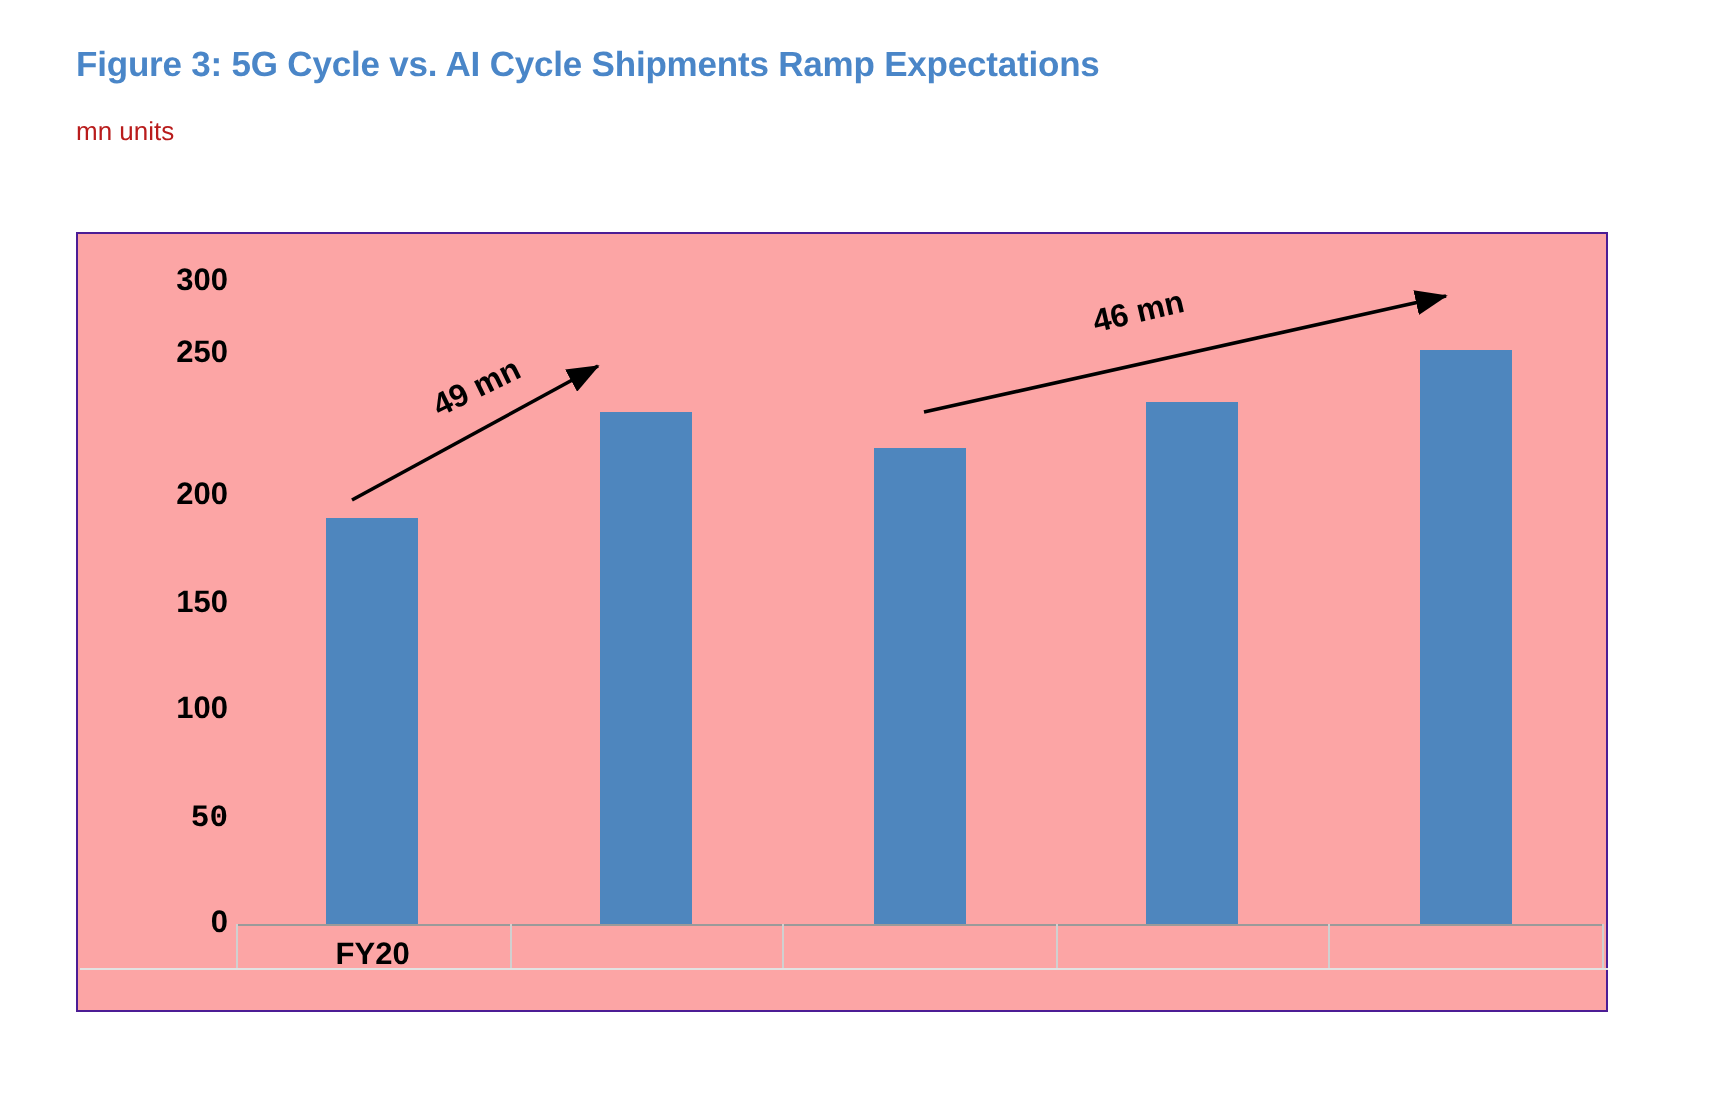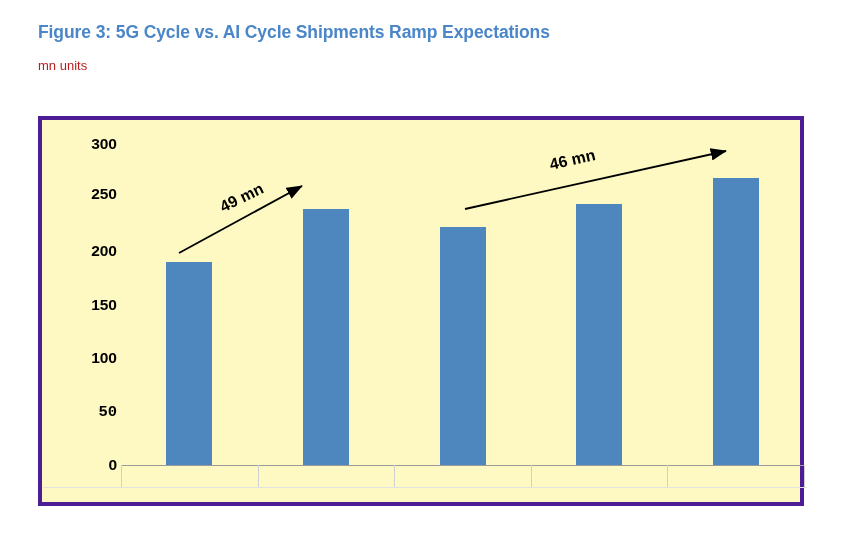--- a/index.html
+++ b/index.html
@@ -29,22 +29,22 @@
   }
   .fig-source{
     position:absolute;left:38px;top:524px;
     font-size:13px;color:#222;white-space:nowrap;
   }
 
   
   .chart-frame{
     position:absolute;left:38px;top:116px;
     width:766px;height:390px;
-    border:4px solid #4c1d95;
-    background:#fef9c3;
+    border:1px solid #4c1d95;
+    background:#fca5a5;
     box-sizing:border-box;
   }
 
   
   .plot{
     position:absolute;left:0;top:0;width:766px;height:390px;
   }
 
   
   .ytick{
@@ -115,21 +115,21 @@
 <div id="page">
 
   <div class="fig-title">Figure 3: 5G Cycle vs. AI Cycle Shipments Ramp Expectations</div>
 
   <div class="fig-subtitle">mn units</div>
 
   <div class="chart-frame">
     <div class="plot">
 
       <div class="ytick" id="yt0" style="top: 24px;">300</div>
-      <div class="ytick" id="yt1" style="top: 74px; text-align: right;">250</div>
+      <div class="ytick" id="yt1" style="top: 60px; text-align: right;">250</div>
       <div class="ytick" id="yt2" style="top: 131px;">200</div>
       <div class="ytick" id="yt3" style="top: 184.5px;">150</div>
       <div class="ytick" id="yt4" style="top: 238px;">100</div>
       <div class="ytick" id="yt5" style="top: 291.5px; font-family: Liberation Mono, monospace;">50</div>
       <div class="ytick" id="yt6" style="top: 345px;">0</div>
 
       <div class="bars" id="bars-layer">
           <div class="bar" style="left: 124.3px; height: 203.3px; background: rgb(78, 134, 190);"></div>
           <div class="bar" style="left: 260.9px; height: 255.73px; background: rgb(78, 134, 190);"></div>
           <div class="bar" style="left: 397.5px; height: 237.54px; background: rgb(78, 134, 190);"></div>
@@ -141,20 +141,21 @@
       <div class="xlabel-rule"></div>
       <div id="seps-layer">
           <div class="cat-sep" style="left: 79px;"></div>
           <div class="cat-sep" style="left: 215.6px;"></div>
           <div class="cat-sep" style="left: 352.2px;"></div>
           <div class="cat-sep" style="left: 488.8px;"></div>
           <div class="cat-sep" style="left: 625.4px;"></div>
           <div class="cat-sep" style="left: 762px;"></div>
         </div>
 
+      <div class="xtick" id="xt0" style="left: 79.8px;">FY20</div>
 
       <svg class="anno-svg" viewBox="0 0 766 390">
         <defs>
           <marker id="arrowhead" markerWidth="9" markerHeight="7" refX="8.5" refY="3.5" orient="auto" markerUnits="strokeWidth">
             <polygon points="0 0, 9 3.5, 0 7" fill="#000"></polygon>
           </marker>
         </defs>
         <line x1="137" y1="133" x2="260" y2="66" stroke="#000" stroke-width="1.8" marker-end="url(#arrowhead)"></line>
         <line x1="423" y1="89" x2="684" y2="31" stroke="#000" stroke-width="1.8" marker-end="url(#arrowhead)"></line>
       </svg>

